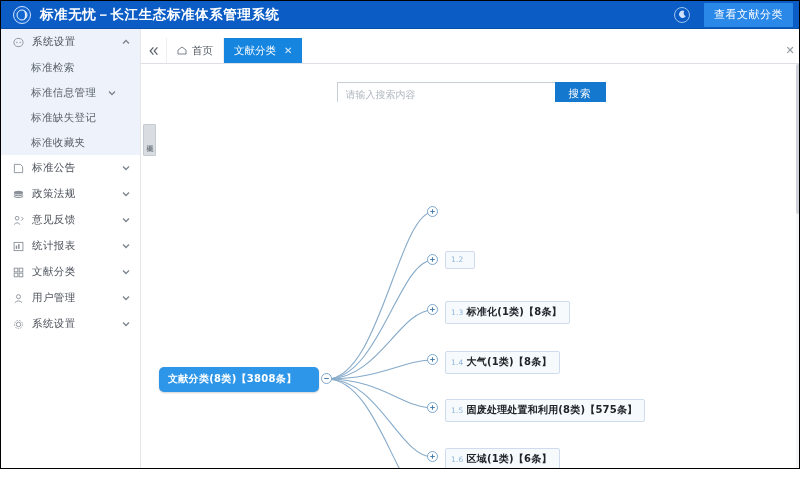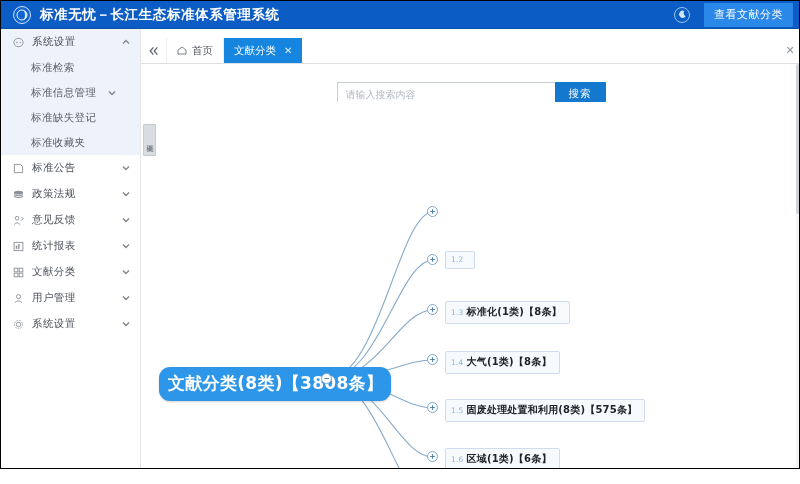--- a/index.html
+++ b/index.html
@@ -234,24 +234,24 @@
 
   .mm-node {
     position: absolute;
     display: flex; align-items: center;
     white-space: nowrap;
     cursor: pointer;
   }
   .root-node {
     background: #2e96e8;
     color: #ffffff;
-    font-size: 17px;
+    font-size: 10px;
     font-weight: bold;
-    padding: 5px 8px 6px 9px;
-    border-radius: 11px;
+    padding: 5px 23px 6px 9px;
+    border-radius: 5px;
     letter-spacing: 0.3px;
     box-shadow: 0 1px 2px rgba(0,0,0,.18);
   }
   .child-node {
     background: #f7fafd;
     border: 1px solid #cfdced;
     border-radius: 2px;
     padding: 3px 7px 4px 5px;
     font-size: 10px;
     color: #2e3338;

